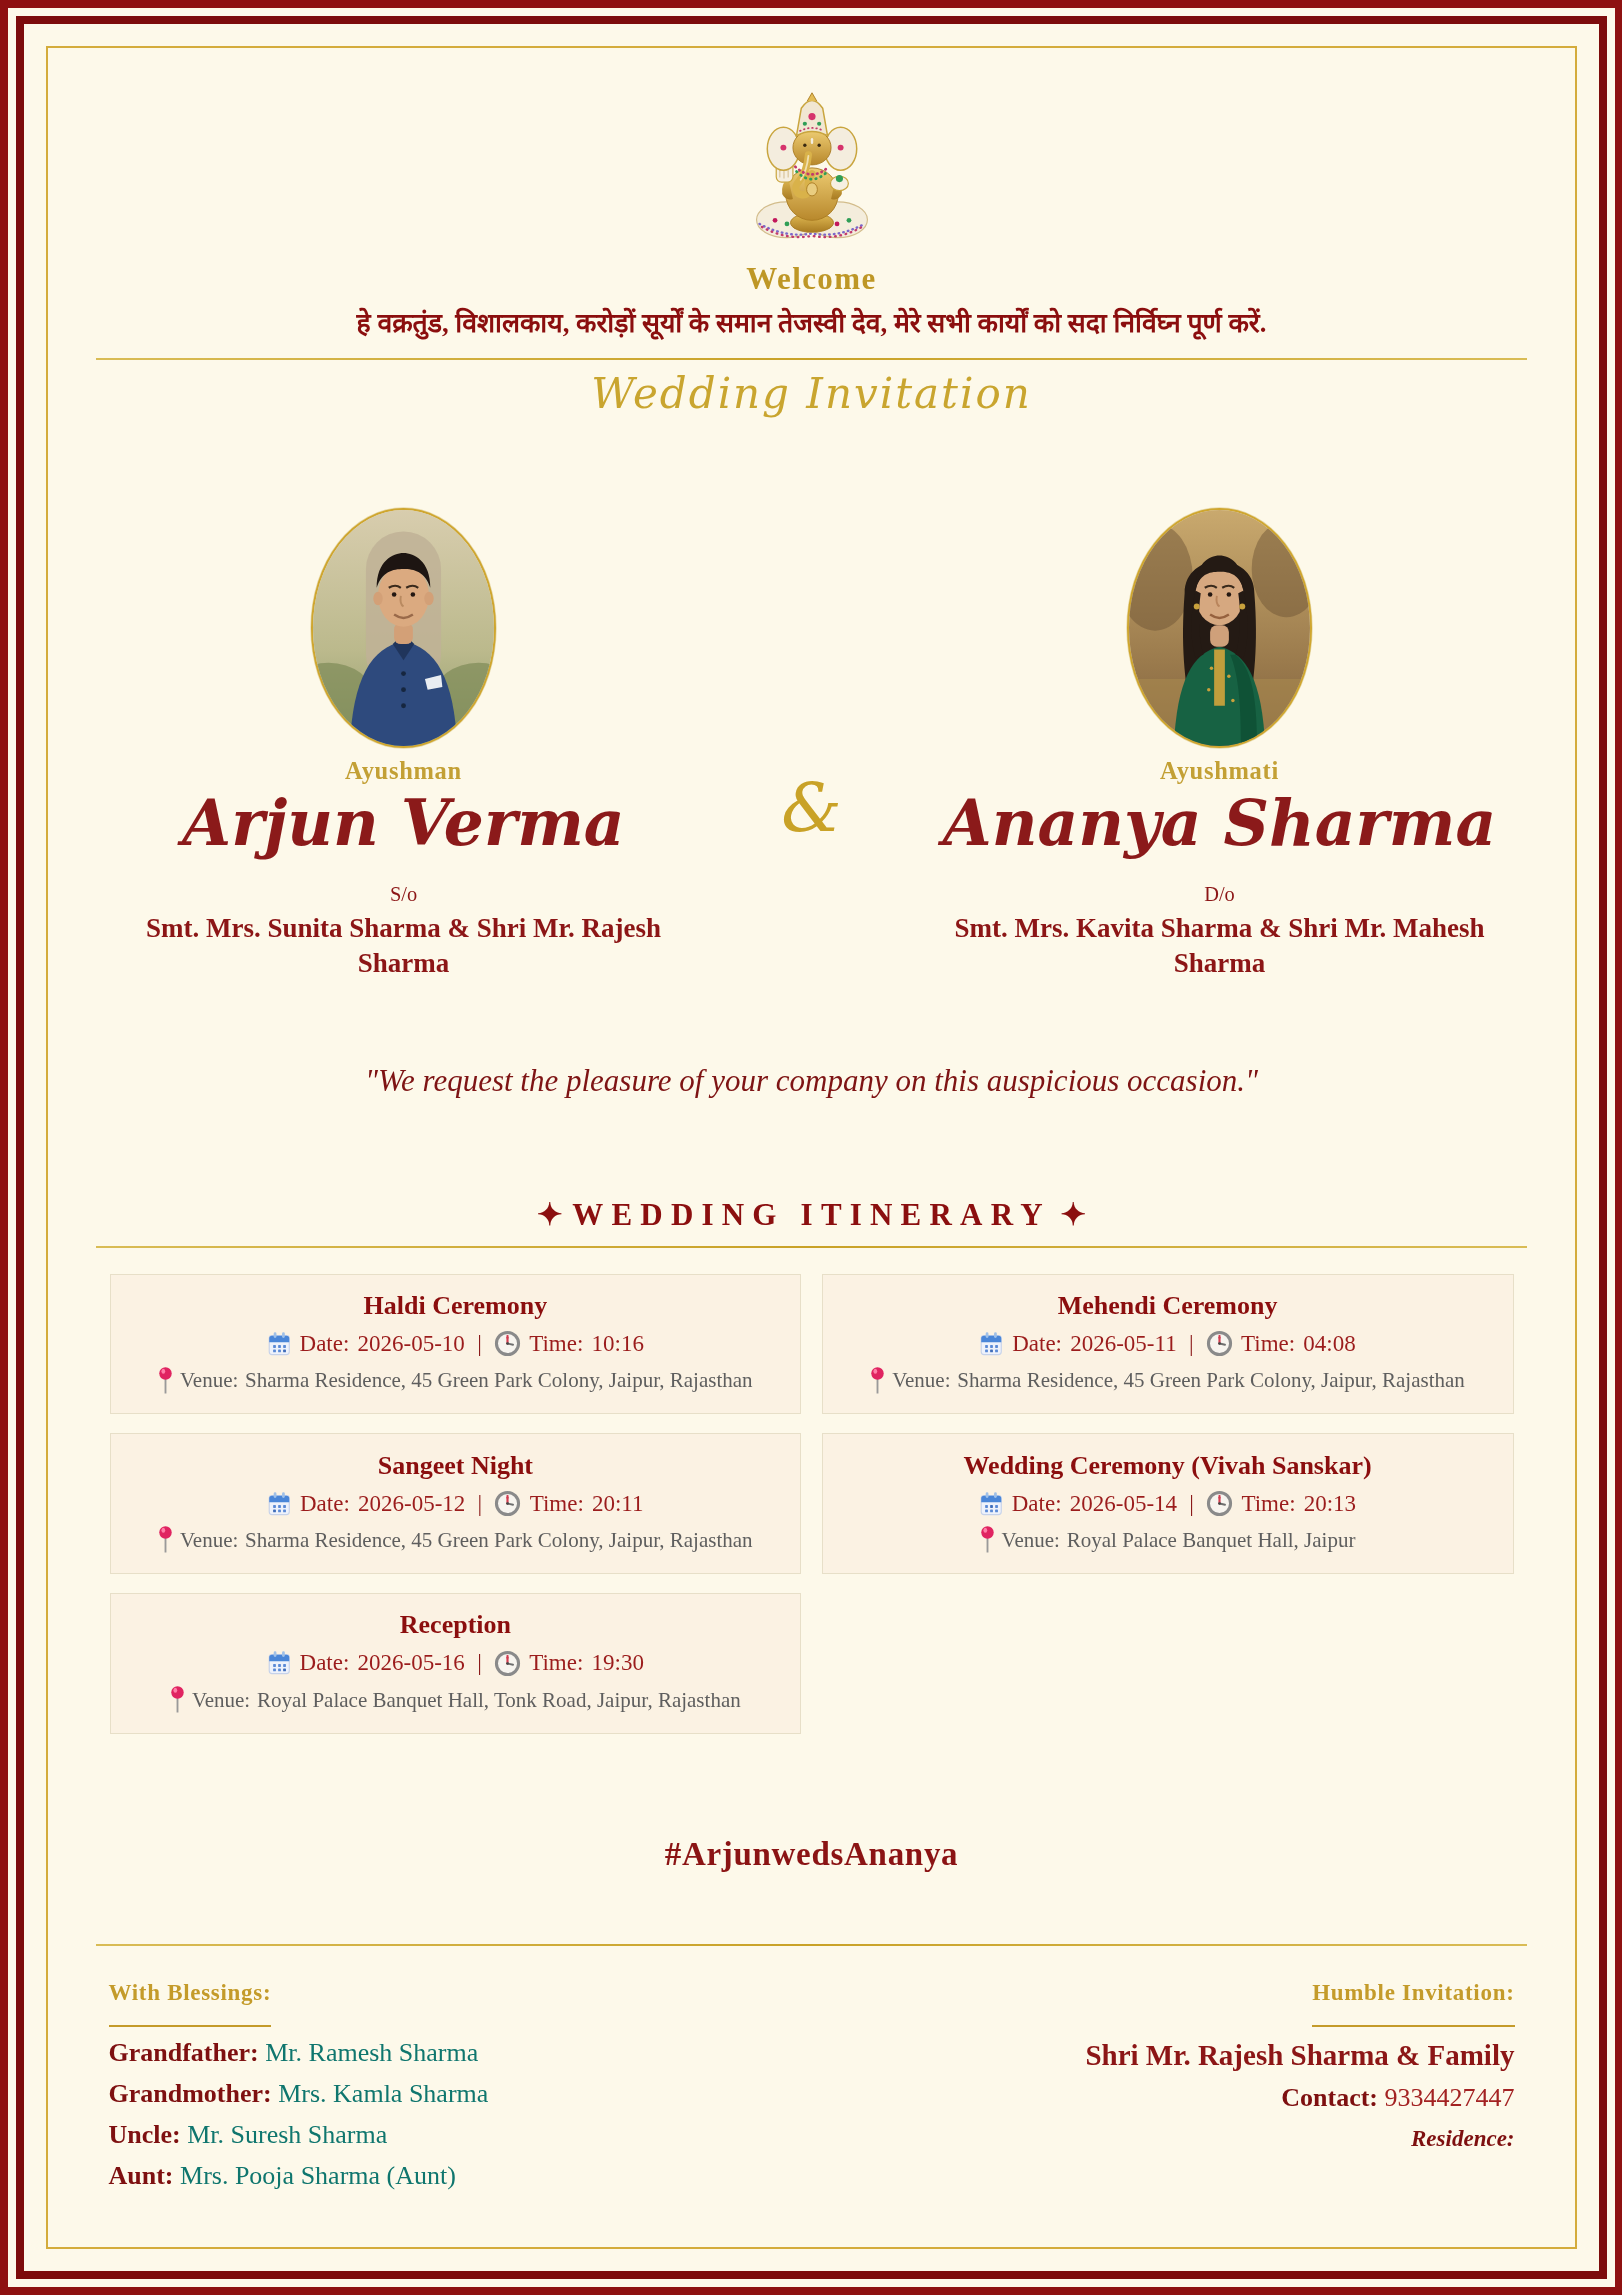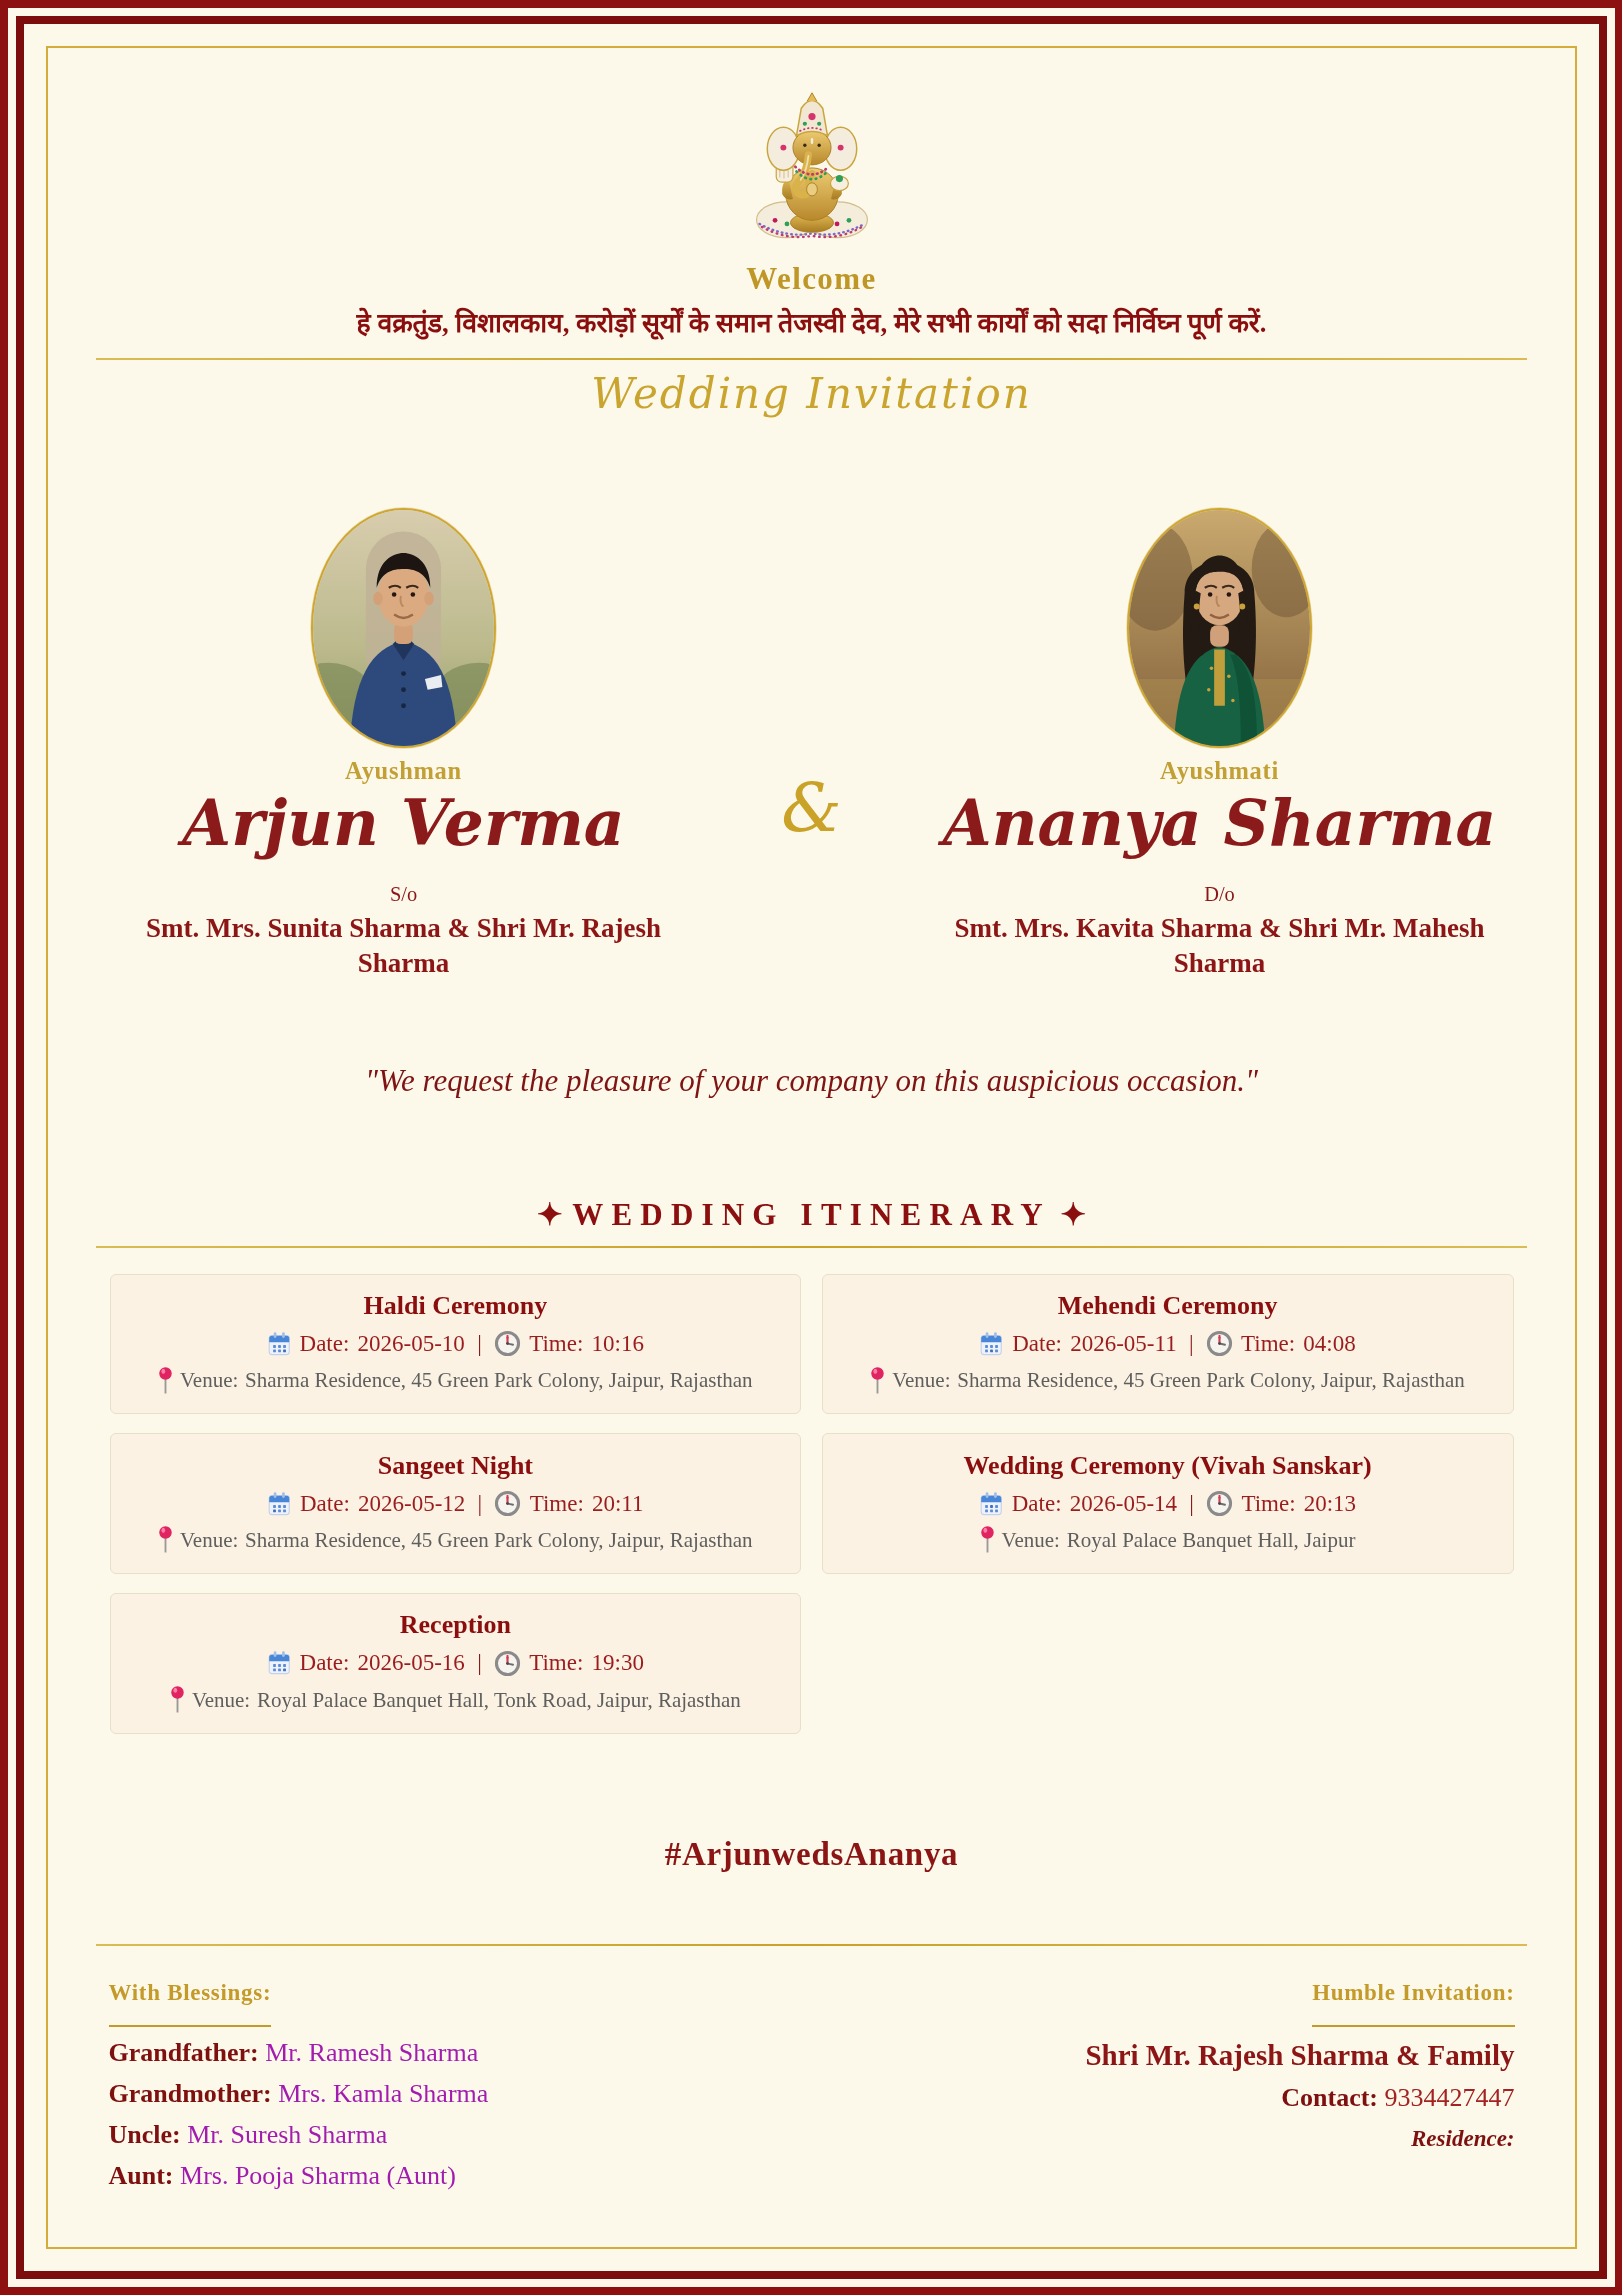--- a/index.html
+++ b/index.html
@@ -65,21 +65,21 @@
   
   .itin-heading { margin-top:97px; font-size:31px; font-weight:bold; color:#8B0F0F; }
   .itin-heading .ht { letter-spacing:8.2px; margin:0 9.5px; }
   .divider-2 { margin-top:12.3px; }
   .cards-grid {
     width:1404px; margin:26px auto 0;
     display:grid; grid-template-columns:1fr 1fr; gap:19px 20.4px;
     text-align:center;
   }
   .event-card {
-    background:#FBF2E3; border:1.4px solid #E7DFC8; border-radius:6px;
+    background:#FBF2E3; border:1.4px solid #E7DFC8; border-radius:0;
     padding:16.4px 13.6px 17.7px;
   }
   .event-title { font-size:26px; font-weight:bold; color:#8B0E0E; }
   .event-meta {
     margin-top:9.5px; font-size:23px; color:#9B1C1C;
     display:flex; justify-content:center; align-items:center; gap:8.2px;
   }
   .event-meta .sep { color:#8B1A1A; font-weight:normal; margin:0 4.1px; }
   .event-venue {
     margin-top:8.2px; font-size:21px; color:#5E5E5E;
@@ -95,21 +95,21 @@
   .footer-row {
     width:1406px; margin:34px auto 0;
     display:flex; justify-content:space-between; text-align:left;
   }
   .f-heading {
     display:inline-block; font-size:23px; font-weight:bold; color:#C49B2A;
     border-bottom:2px solid #C49B2A; padding-bottom:19px; letter-spacing:0.7px;
   }
   .bless-item { margin-top:11px; font-size:26px; }
   .bless-item .lbl { font-weight:bold; color:#7E1010; }
-  .bless-item .val { color:#a21caf; }
+  .bless-item .val { color:#0f766e; }
   .invite-col { text-align:right; }
   .invite-family { margin-top:12.3px; font-size:29px; font-weight:bold; color:#8C1616; }
   .invite-contact { margin-top:11px; font-size:26px; color:#A32222; }
   .invite-contact .lbl { font-weight:bold; color:#7E1010; }
   .invite-res { margin-top:13px; font-size:23px; font-weight:bold; font-style:italic; color:#7E1010; }
 </style>
 </head>
 <body>
 
 <div class="frame-outer"></div>

